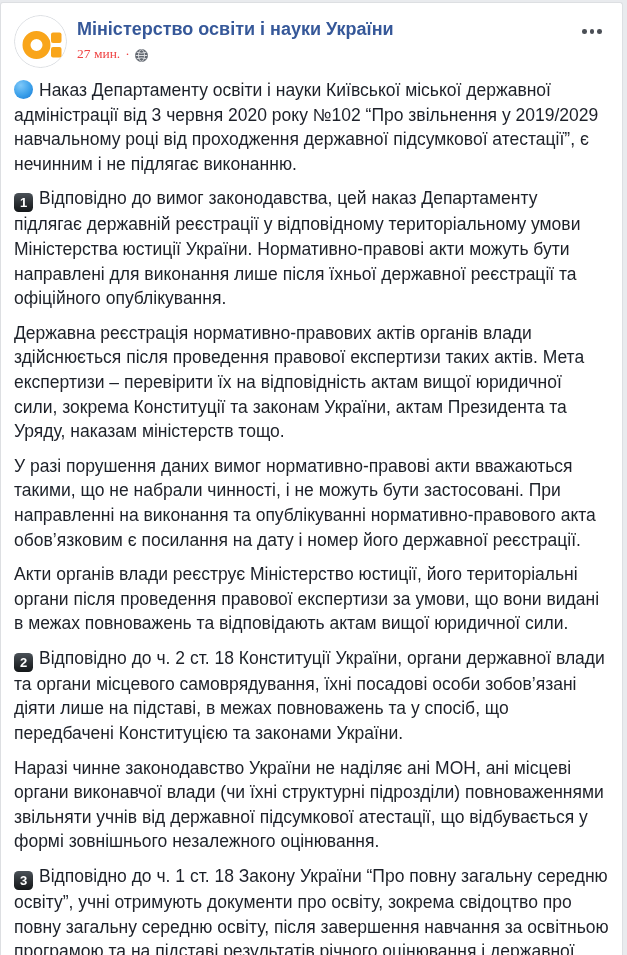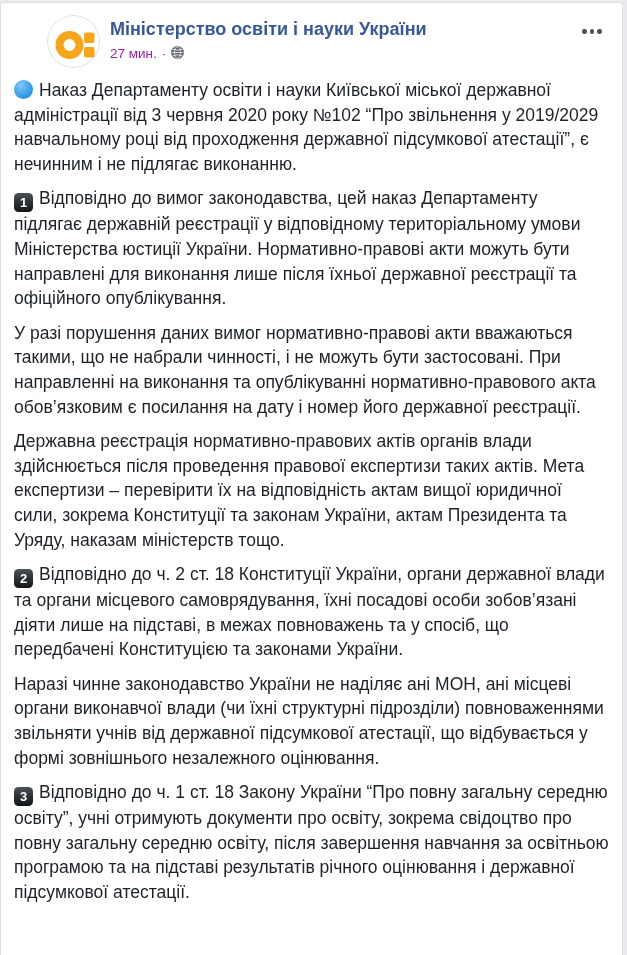--- a/index.html
+++ b/index.html
@@ -18,44 +18,44 @@
     background:#ffffff;
     border:1px solid #dddfe2;
     border-bottom:none;
     border-radius:3px 3px 0 0;
   }
   .post-header {
     position:relative;
     display:flex;
     align-items:flex-start;
     padding:12px 12px 8px 13px;
-    margin-left:33px;
   }
   .avatar {
     width:53px; height:53px;
     border-radius:50%;
     flex:0 0 auto;
     cursor:pointer;
   }
   .header-text { margin-left:10px; padding-top:3px; }
   .page-name {
     display:block;
     color:#365899;
     font-weight:bold;
     font-size:18px;
     line-height:1.25;
     text-decoration:none;
     cursor:pointer;
   }
   .meta {
     display:flex;
-    align-items:flex-start;
+    align-items:flex-end;
     margin-top:5px;
-    color:#a21caf;
+    color:#ef4444;
     font-size:13.5px;
+    font-family:Liberation Serif, serif;
   }
   .meta .timestamp { cursor:pointer; }
   .meta .sep { margin:0 5px; }
   .globe-wrap { display:inline-flex; align-items:center; }
   .options {
     position:absolute;
     top:22px; right:16px;
     display:flex;
     gap:3px;
     padding:4px;
@@ -136,24 +136,25 @@
     </div>
 
   </div>
 
   <div class="post-body">
 
     <p><span class="emoji blue-circle"></span><span>Наказ Департаменту освіти і науки Київської міської державної адміністрації від 3 червня 2020 року №102 “Про звільнення у 2019/2029 навчальному році від проходження державної підсумкової атестації”, є нечинним і не підлягає виконанню.</span></p>
 
     <p><span class="emoji keycap">1</span><span>Відповідно до вимог законодавства, цей наказ Департаменту підлягає державній реєстрації у відповідному територіальному умови Міністерства юстиції України. Нормативно-правові акти можуть бути направлені для виконання лише після їхньої державної реєстрації та офіційного опублікування.</span></p>
 
+    <p><span>Державна реєстрація нормативно-правових актів органів влади здійснюється після проведення правової експертизи таких актів. Мета експертизи – перевірити їх на відповідність актам вищої юридичної сили, зокрема Конституції та законам України, актам Президента та Уряду, наказам міністерств тощо.</span></p>
+
     <p><span>У разі порушення даних вимог нормативно-правові акти вважаються такими, що не набрали чинності, і не можуть бути застосовані. При направленні на виконання та опублікуванні нормативно-правового акта обов’язковим є посилання на дату і номер його державної реєстрації.</span></p>
 
-    <p><span>Державна реєстрація нормативно-правових актів органів влади здійснюється після проведення правової експертизи таких актів. Мета експертизи – перевірити їх на відповідність актам вищої юридичної сили, зокрема Конституції та законам України, актам Президента та Уряду, наказам міністерств тощо.</span></p>
-
+    <p><span>Акти органів влади реєструє Міністерство юстиції, його територіальні органи після проведення правової експертизи за умови, що вони видані в межах повноважень та відповідають актам вищої юридичної сили.</span></p>
 
     <p><span class="emoji keycap">2</span><span>Відповідно до ч. 2 ст. 18 Конституції України, органи державної влади та органи місцевого самоврядування, їхні посадові особи зобов’язані діяти лише на підставі, в межах повноважень та у спосіб, що передбачені Конституцією та законами України.</span></p>
 
     <p><span>Наразі чинне законодавство України не наділяє ані МОН, ані місцеві органи виконавчої влади (чи їхні структурні підрозділи) повноваженнями звільняти учнів від державної підсумкової атестації, що відбувається у формі зовнішнього незалежного оцінювання.</span></p>
 
     <p><span class="emoji keycap">3</span><span>Відповідно до ч. 1 ст. 18 Закону України “Про повну загальну середню освіту”, учні отримують документи про освіту, зокрема свідоцтво про повну загальну середню освіту, після завершення навчання за освітньою програмою та на підставі результатів річного оцінювання і державної підсумкової атестації.</span></p>
 
   </div>
 
 </div>

